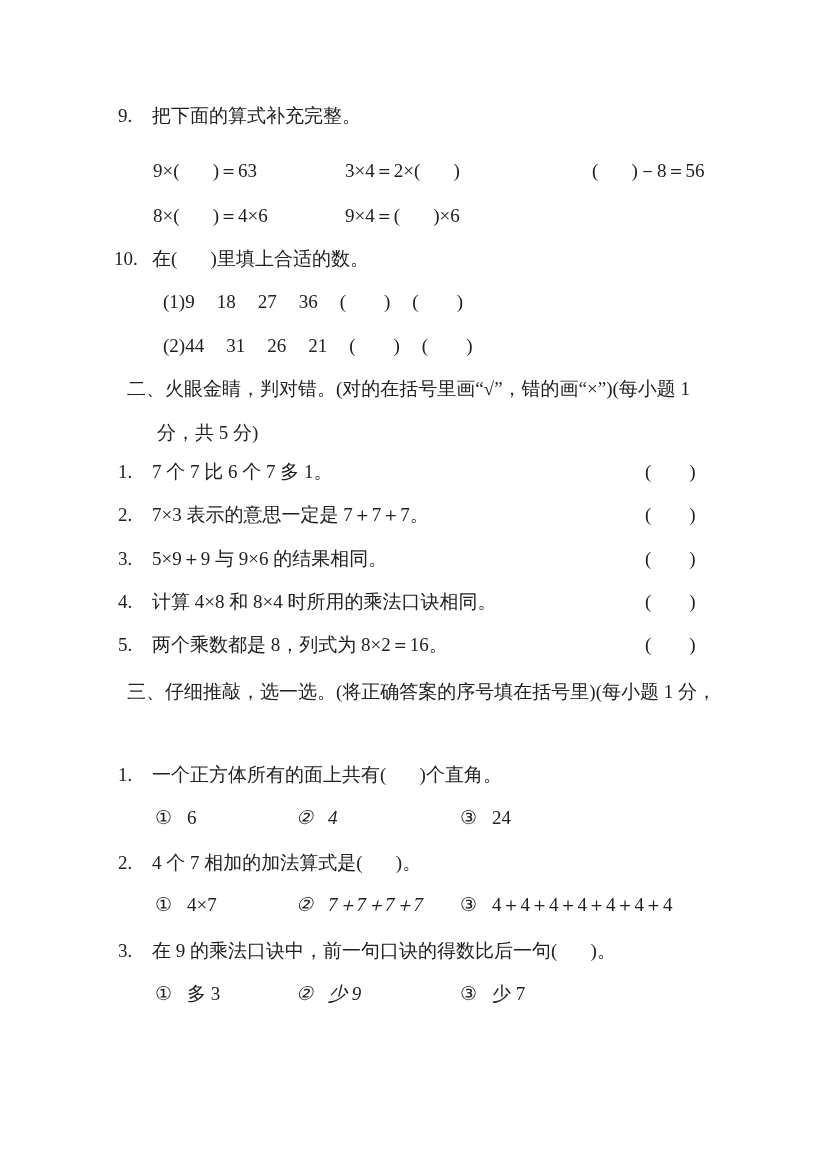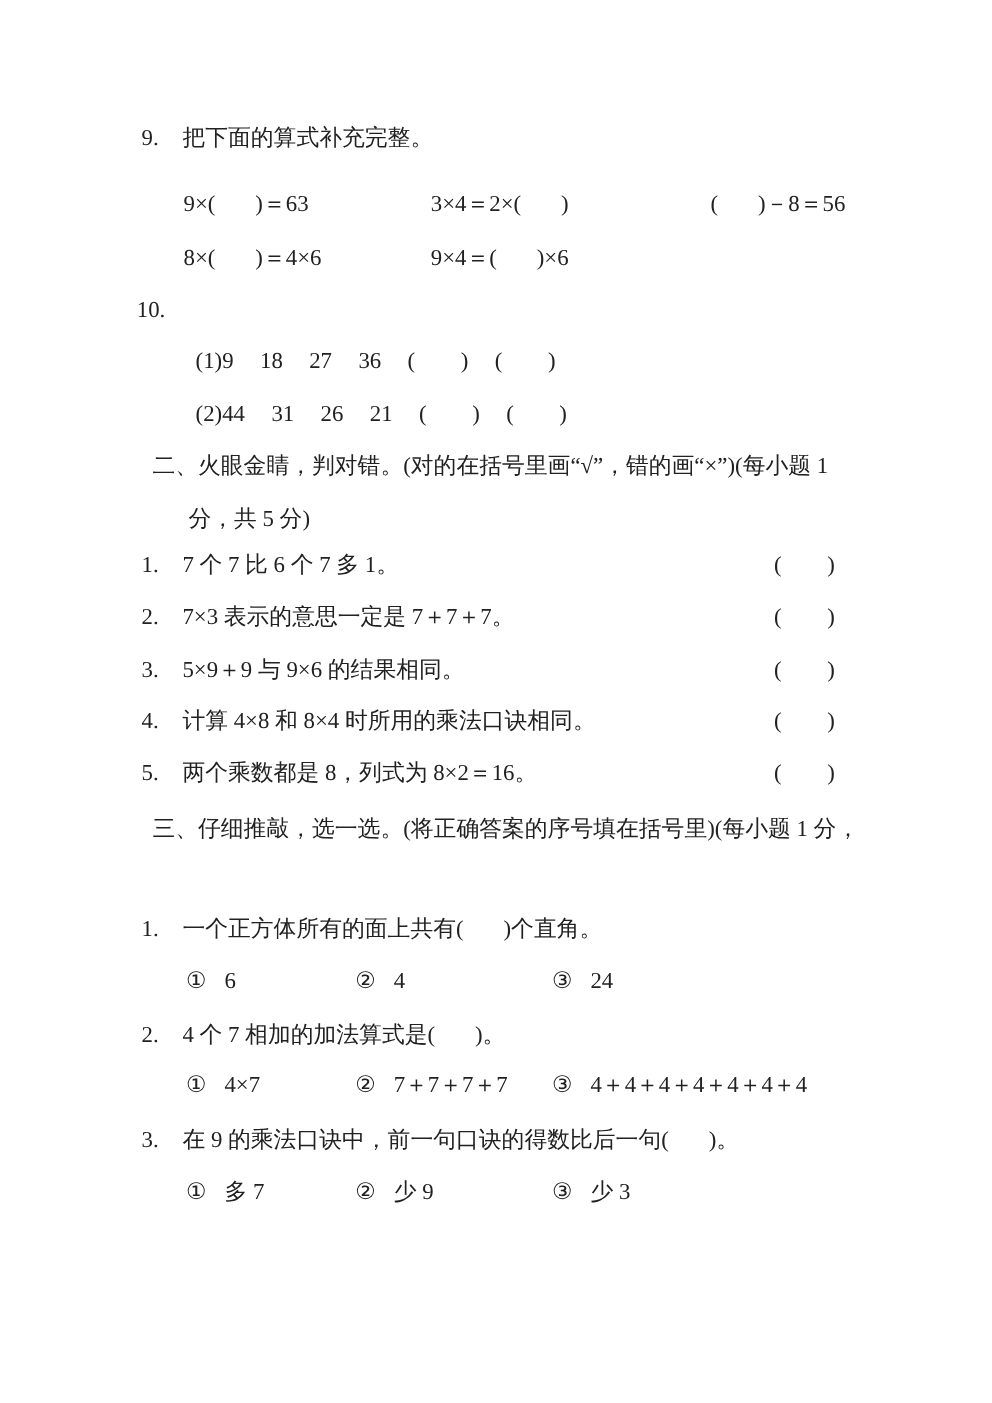--- a/index.html
+++ b/index.html
@@ -23,27 +23,27 @@
     height: 26px;
     line-height: 26px;
     white-space: pre;
   }
   .at { position: absolute; top: 0; white-space: pre; }
   
   .x-num  { left: 118px; }   
   .x-num10{ left: 114px; }   
   .x-text { left: 152px; }   
   .x-e1   { left: 153px; }   
-  .x-e2   { left: 359px; }   
+  .x-e2   { left: 345px; }   
   .x-e3   { left: 592px; }   
   .x-sec  { left: 127px; }   
   .x-ind  { left: 157px; text-align: right; }   
   .x-ans  { left: 645px; }   
   .x-c1   { left: 155px; }   
-  .x-c2   { left: 296px; }   
+  .x-c2   { left: 296px; font-style: italic; }   
   .x-c3   { left: 460px; }   
   .seqline {
     position: absolute;
     left: 163px;
     height: 26px;
     line-height: 26px;
     display: flex;
     gap: 22px;
     white-space: pre;
   }
@@ -65,20 +65,21 @@
     <span class="at x-e3">(       )－8＝56</span>
   </div>
 
   <div class="line" style="top:203px">
     <span class="at x-e1">8×(       )＝4×6</span>
     <span class="at x-e2">9×4＝(       )×6</span>
   </div>
 
   <div class="line" style="top:246px">
     <span class="at x-num10">10.</span>
+    <span class="at x-text">在(       )里填上合适的数。</span>
   </div>
 
   <div class="seqline" style="top:289px">
     <span>(1)9</span>
     <span>18</span>
     <span>27</span>
     <span>36</span>
     <span>(        )</span>
     <span>(        )</span>
   </div>
@@ -147,18 +148,18 @@
     <span class="at x-c1"><span class="choice-mark">①</span><span>4×7</span></span>
     <span class="at x-c2"><span class="choice-mark">②</span><span>7＋7＋7＋7</span></span>
     <span class="at x-c3"><span class="choice-mark">③</span><span>4＋4＋4＋4＋4＋4＋4</span></span>
   </div>
 
   <div class="line" style="top:938px">
     <span class="at x-num">3.</span>
     <span class="at x-text">在 9 的乘法口诀中，前一句口诀的得数比后一句(       )。</span>
   </div>
   <div class="line" style="top:981px">
-    <span class="at x-c1"><span class="choice-mark">①</span><span>多 7</span></span>
+    <span class="at x-c1"><span class="choice-mark">①</span><span>多 3</span></span>
     <span class="at x-c2"><span class="choice-mark">②</span><span>少 9</span></span>
-    <span class="at x-c3"><span class="choice-mark">③</span><span>少 3</span></span>
+    <span class="at x-c3"><span class="choice-mark">③</span><span>少 7</span></span>
   </div>
 
 </div>
 
 </body></html>

